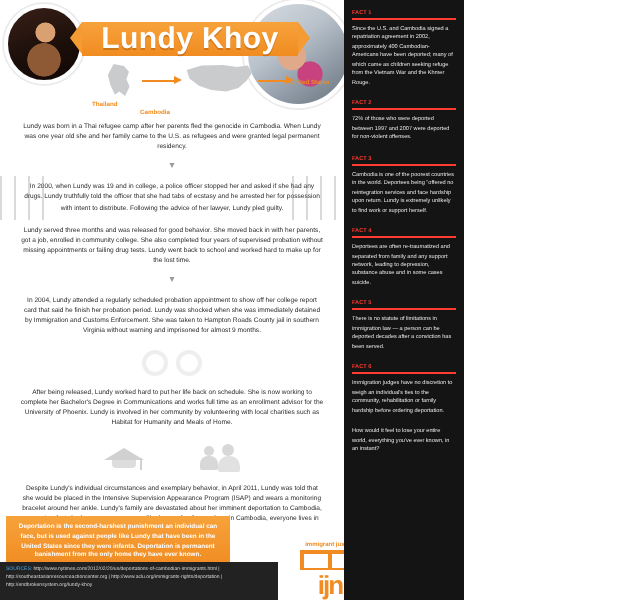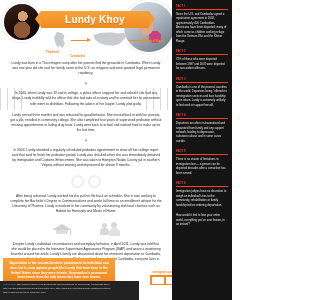--- a/index.html
+++ b/index.html
@@ -16,21 +16,21 @@
   .main { position:absolute; left:0; top:0; width:172px; height:300px; background:#fff; overflow:hidden; }
 
   
   .header { position:relative; height:58px; }
   .title-bar {
     position:absolute; left:41px; top:11px; width:108px; height:17px;
     background:linear-gradient(180deg,#f7a23b 0%,#f08c21 100%);
     display:flex; align-items:center; justify-content:center;
   }
   .title-bar .tl {
-    color:#fff; font-size:10px; font-weight:bold; letter-spacing:.2px;
+    color:#fff; font-size:15px; font-weight:bold; letter-spacing:.2px;
     text-shadow:0 1px 0 rgba(140,70,0,.35);
   }
   .title-bar:before, .title-bar:after{
     content:""; position:absolute; top:0; width:0; height:0;
   }
   .title-bar:before{ left:-6px; border-top:8.5px solid transparent; border-bottom:8.5px solid transparent; border-right:6px solid #f59b33;}
   .title-bar:after{ right:-6px; border-top:8.5px solid transparent; border-bottom:8.5px solid transparent; border-left:6px solid #f59b33;}
 
   .photo {
     position:absolute; border-radius:50%; overflow:hidden;
@@ -201,20 +201,21 @@
     <span class="u">SOURCES:</span>
     <span>http://www.nytimes.com/2012/02/20/us/deportations-of-cambodian-immigrants.html  |  http://southeastasianresourceactioncenter.org  |  http://www.aclu.org/immigrants-rights/deportation  |  http://endbrokensystem.org/lundy-khoy</span>
   </div>
 
   <div class="logo">
     <div class="logo-top">immigrant justice network</div>
     <div class="logo-img">
       <div class="w1"></div>
         <div class="w2"></div>
     </div>
+    <div class="logo-txt">ijn</div>
   </div>
 
   <div class="side">
     <div class="fact">
       <div class="fact-h">FACT 1</div>
       <div class="fact-rule"></div>
       <div class="fact-b">Since the U.S. and Cambodia signed a repatriation agreement in 2002, approximately 400 Cambodian-Americans have been deported; many of which came as children seeking refuge from the Vietnam War and the Khmer Rouge.</div>
     </div>
     <div class="fact">
       <div class="fact-h">FACT 2</div>

